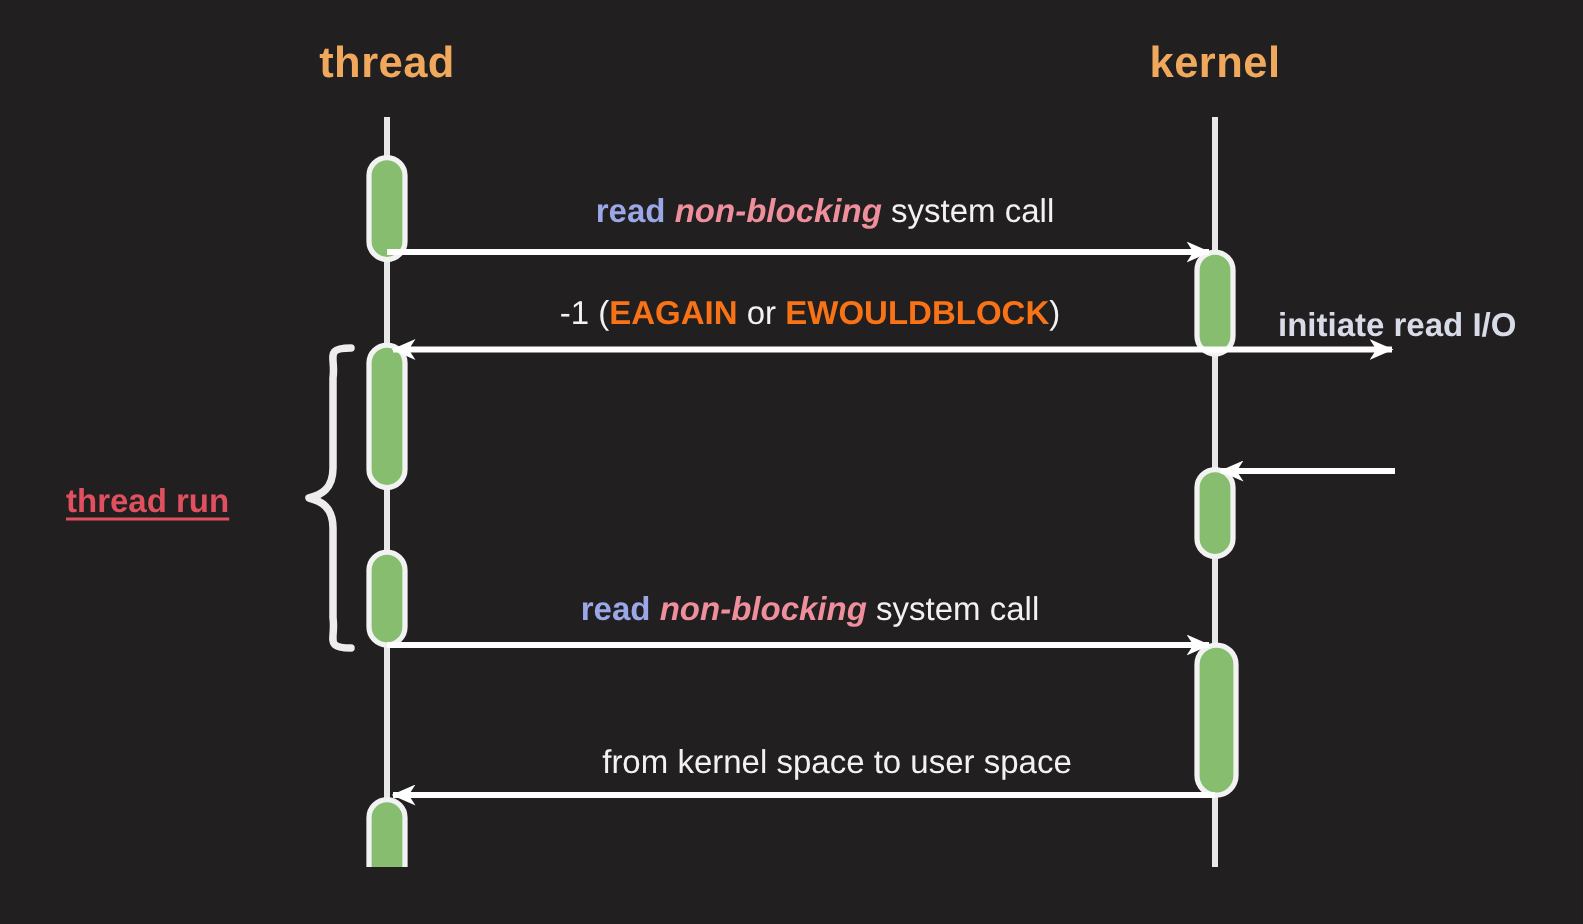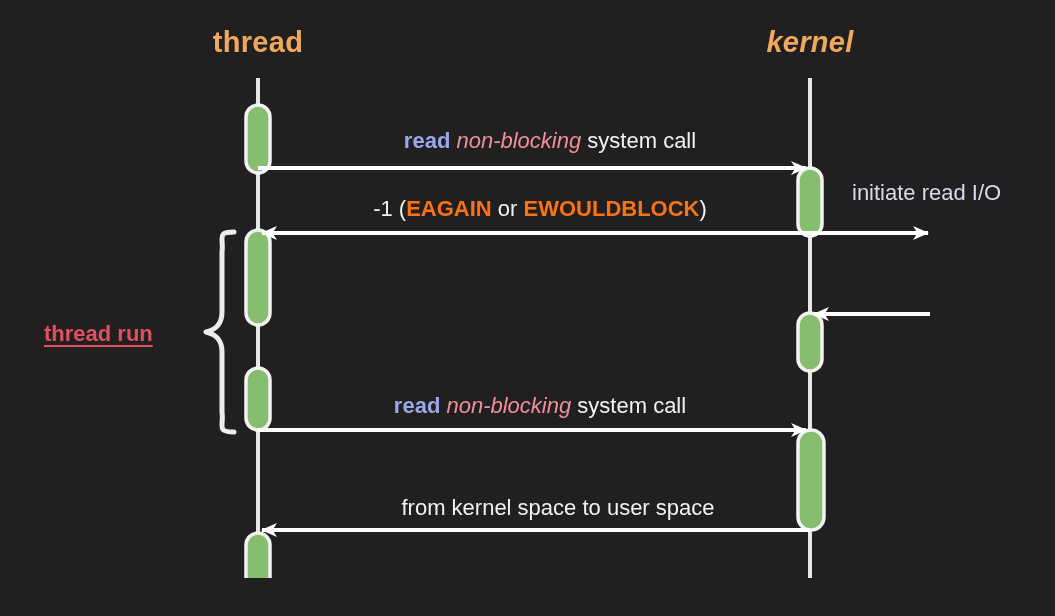--- a/index.html
+++ b/index.html
@@ -42,21 +42,21 @@
   .msg .kw-blue {
     color: #9aa8e8;
     font-weight: bold;
   }
   .msg .kw-blue-lt {
     color: #f97316;
     font-weight: bold;
   }
   .msg .kw-pink {
     color: #ef8f9c;
-    font-weight: normal;
+    font-weight: bold;
     font-style: italic;
     text-align: right;
   }
   .side-note {
     font-size: 22px;
     color: #d8dbe8;
   }
   .brace-label {
     font-size: 22px;
     font-weight: bold;
@@ -110,31 +110,31 @@
     <path d="M 234 232
              C 216 232, 224 238, 222 252
              L 222 312
              C 222 326, 214 330, 206 332
              C 214 334, 222 338, 222 352
              L 222 412
              C 224 426, 216 432, 234 432" fill="none" stroke="#ededed" stroke-width="5" stroke-linecap="round" stroke-linejoin="round"></path>
   </svg>
 
   <div class="lbl participant center" style="left:258px; top:26px;">thread</div>
-  <div class="lbl participant center" style="left:810px; top:26px;font-style:italic;">kernel</div>
+  <div class="lbl participant center" style="left:810px; top:26px;">kernel</div>
 
   <div class="lbl msg center" style="left:550px; top:128px;">
     <span class="kw-blue">read</span><span> </span><span class="kw-pink">non-blocking</span><span> </span><span>system call</span>
   </div>
 
   <div class="lbl msg center" style="left:540px; top:196px;">
     <span>-1 (</span><span class="kw-blue-lt">EAGAIN</span><span> or </span><span class="kw-blue-lt">EWOULDBLOCK</span><span>)</span>
   </div>
 
-  <div class="lbl side-note" style="left:852px; top:180px;">initiate read I/O</div>
+  <div class="lbl side-note" style="left:852px; top:204px;font-weight:bold;">initiate read I/O</div>
 
 
   <div class="lbl brace-label" style="left:44px; top:321px;">thread run</div>
 
   <div class="lbl msg center" style="left:540px; top:393px;">
     <span class="kw-blue">read</span><span> </span><span class="kw-pink">non-blocking</span><span> </span><span>system call</span>
   </div>
 
 
   <div class="lbl msg center" style="left:534px; top:495px;margin-left:24px;">from kernel space to user space</div>

